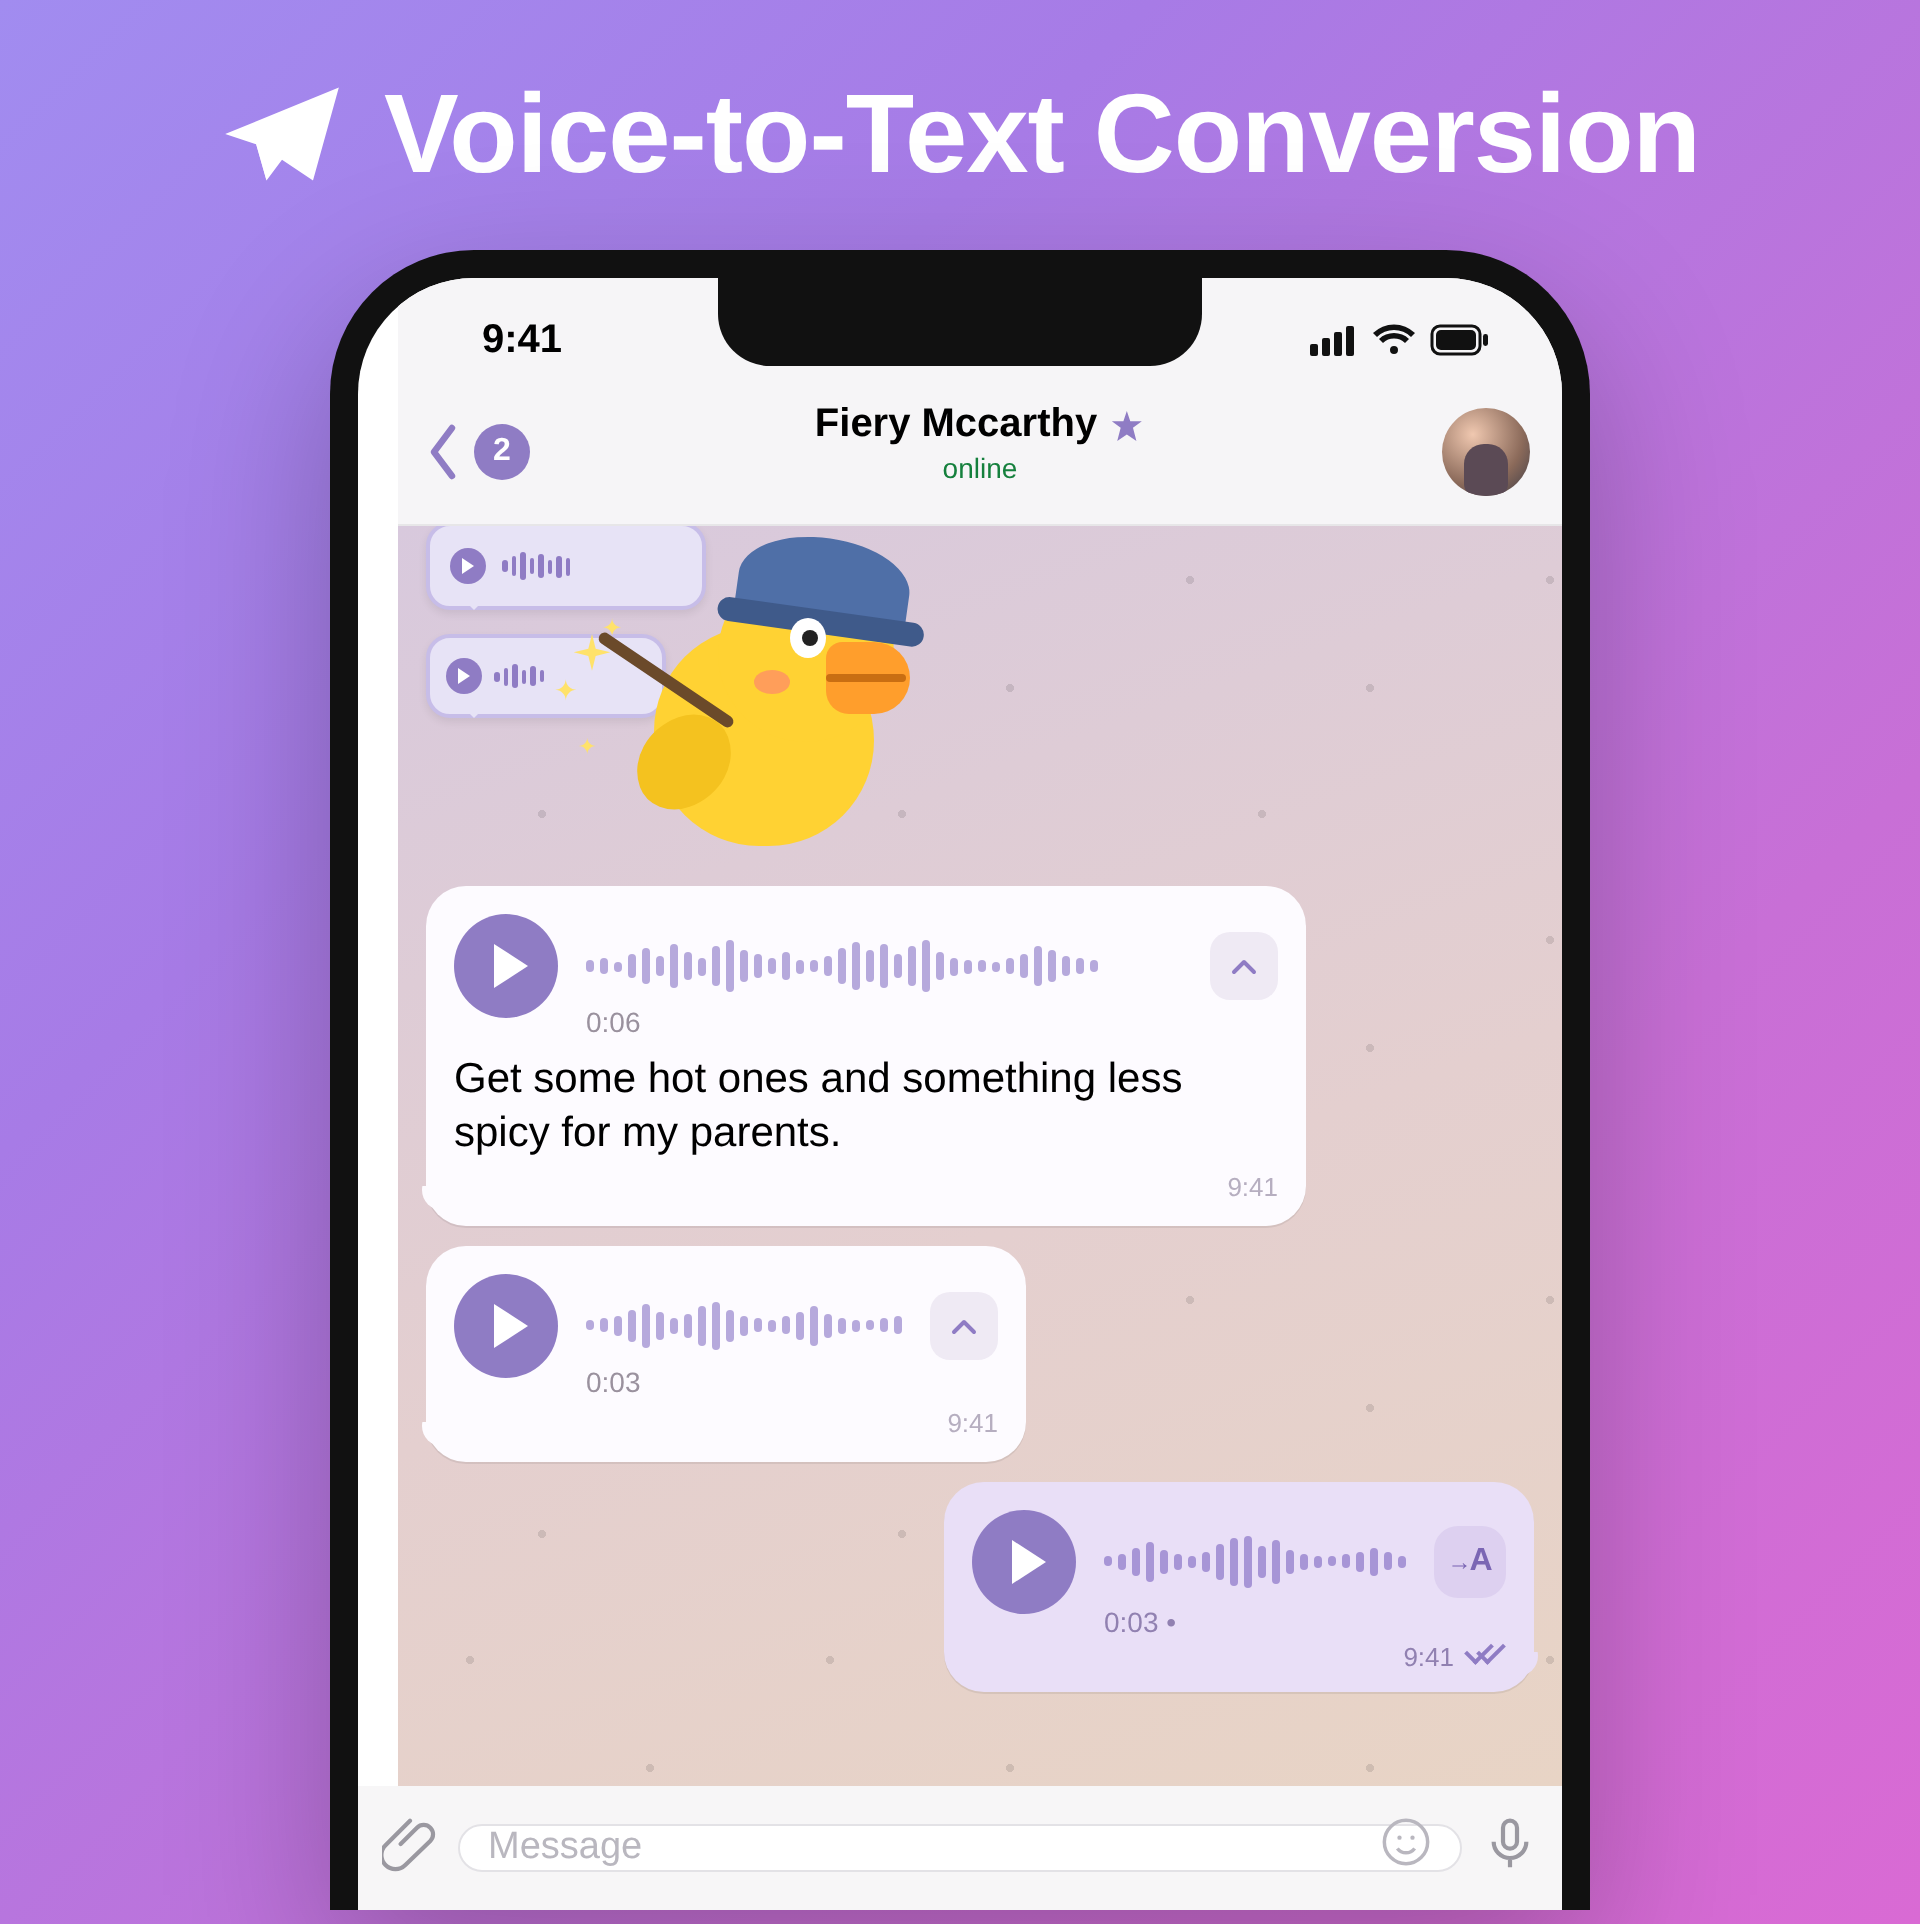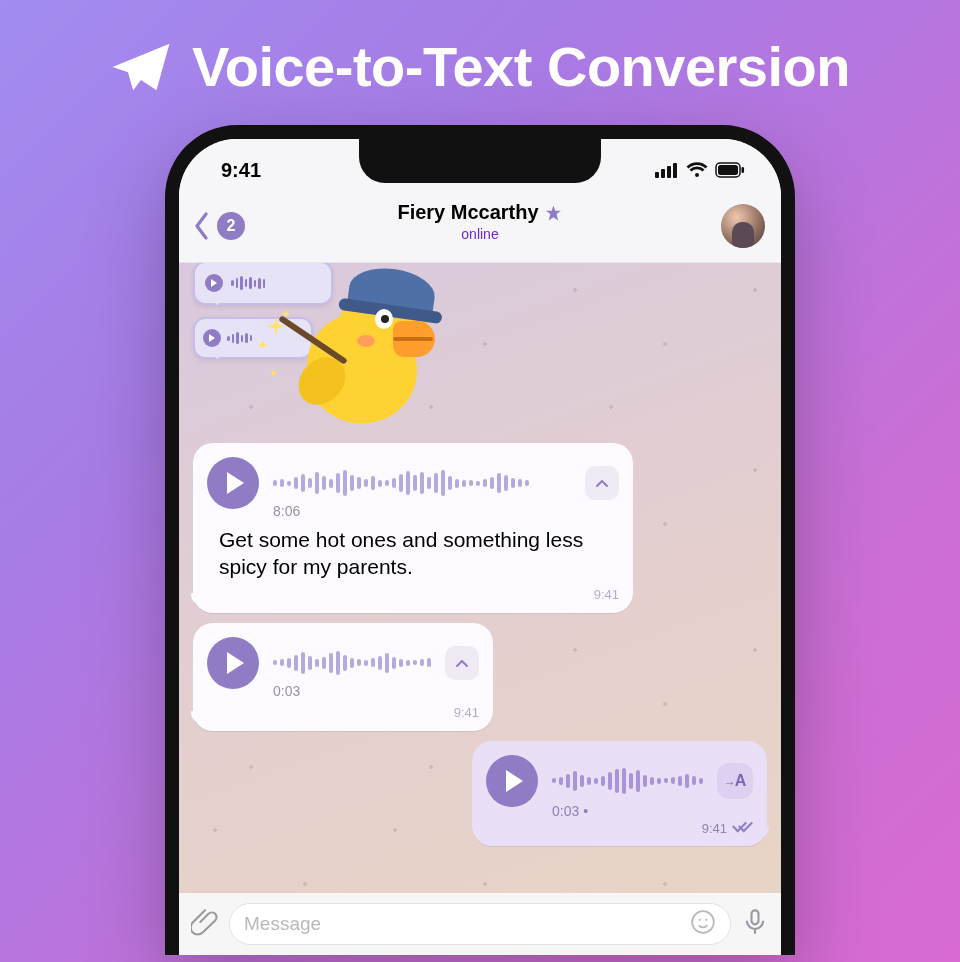--- a/index.html
+++ b/index.html
@@ -27,20 +27,21 @@
     padding: 14px 14px 0 14px;
     position: relative;
     box-shadow: 0 30px 80px rgba(0,0,0,.25);
   }
   .screen {
     width: 100%; height: 100%;
     border-radius: 58px 58px 0 0;
     overflow: hidden;
     position: relative;
     background: #fff;
+    padding-left: 20px;
   }
   .notch {
     position: absolute;
     top: 0; left: 50%; transform: translateX(-50%);
     width: 242px; height: 44px;
     background: #111;
     border-radius: 0 0 26px 26px;
     z-index: 50;
   }
   .statusbar {
@@ -65,21 +66,21 @@
   .back svg { width: 22px; height: 28px; }
   .unread {
     min-width: 28px; height: 28px; border-radius: 14px;
     background: #8f7cc4; color: #fff; font-size: 16px; font-weight: 600;
     display: flex; align-items: center; justify-content: center;
     padding: 0 8px;
   }
   .title-col { position:absolute; left:50%; top:6px; transform:translateX(-50%); text-align: center; }
   .chat-name { font-size: 20px; font-weight: 600; display: flex; align-items:center; justify-content:center; gap:6px; }
   .chat-name svg { width:18px; height:18px; }
-  .chat-status { font-size: 14px; color: #6d28d9; margin-top:2px; }
+  .chat-status { font-size: 14px; color: #15803d; margin-top:2px; }
   .avatar {
     width: 44px; height: 44px; border-radius: 50%;
     background: radial-gradient(circle at 35% 30%, #f0c8b0, #8b6a5a 60%, #3a3a46);
     overflow:hidden; display:flex; align-items:flex-end; justify-content:center;
   }
   .avatar::after{content:"";width:22px;height:26px;border-radius:10px 10px 6px 6px;background:#5b4a55;}
 
   .chat-area {
     position: relative;
     height: calc(100% - 56px - 68px - 62px);
@@ -140,33 +141,33 @@
   .bubble.out .play{background:#8f7cc4;}
   .wave{display:flex;align-items:center;gap:3px;flex:1;height:40px;}
   .wave i{display:block;width:4px;border-radius:3px;background:#b6a9dc;}
   .bubble.out .wave i{background:#a795d6;}
   .dur{font-size:14px;color:#9a919e;margin-left:66px;margin-top:-6px;}
   .bubble.out .dur{color:#9181b1;}
   .collapse{width:34px;height:34px;border-radius:10px;background:#efeaf4;display:flex;align-items:center;justify-content:center;}
   .collapse svg{width:16px;height:16px;stroke:#8f7cc4;}
   .to-a{width:36px;height:36px;border-radius:12px;background:#ddd0f0;display:flex;align-items:center;justify-content:center;font-size:16px;font-weight:700;color:#7b66b4;gap:1px;}
   .to-a span.arrow{font-size:12px;letter-spacing:-2px;}
-  .transcript{font-size:21px;line-height:1.28;margin-top:8px;margin-left:12px;}
+  .transcript{font-size:21px;line-height:1.28;margin-top:8px;}
   .ts{font-size:13px;color:#b6aec0;display:inline-flex;align-items:center;gap:4px;}
   .ts-row-in{text-align:right;margin-top:4px;}
   .ts-row-out{display:flex;justify-content:flex-end;gap:6px;margin-top:2px;}
   
   .checks{position:relative;width:20px;height:12px;}
   .checks::before,.checks::after{content:"";position:absolute;width:11px;height:6px;border-left:2px solid #8f7cc4;border-bottom:2px solid #8f7cc4;transform:rotate(-45deg);}
   .checks::before{left:0;top:0;}
   .checks::after{left:6px;top:0;}
 
   .input-bar{position:absolute;bottom:0;left:0;right:0;height:62px;background:rgba(246,245,247,.94);display:flex;align-items:center;padding:0 12px;gap:10px;}
   .input-bar .attach svg,.input-bar .mic svg{width:28px;height:28px;stroke:#9a98a0;fill:none;stroke-width:1.8;}
-  .msg-field{flex:1;height:42px;background:#fff;border:1px solid #e3e2e6;border-radius:22px;display:flex;align-items:center;padding:0 14px;color:#b9b7bf;font-size:19px;justify-content:space-between;}
+  .msg-field{flex:1;height:24px;background:#fff;border:1px solid #e3e2e6;border-radius:22px;display:flex;align-items:center;padding:0 14px;color:#b9b7bf;font-size:19px;justify-content:space-between;}
   .msg-field .sticker-icon svg{width:26px;height:26px;stroke:#b9b7bf;fill:none;stroke-width:1.6;}
 
 </style>
 </head>
 <body>
 
 <div class="bg">
   <div class="headline">
     <svg viewBox="0 0 48 48">
         <path d="M46 6 2 24l12 4 4 14 6-8 12 8z" fill="#fff"></path>
@@ -306,21 +307,21 @@
                   <i style="height:10px"></i>
                   <i style="height:8px"></i>
                   <i style="height:6px"></i>
               </div>
               <div class="collapse">
                 <svg viewBox="0 0 16 16">
                     <path d="M3 11l5-5 5 5" fill="none" stroke-width="2" stroke-linecap="round" stroke-linejoin="round"></path>
                   </svg>
               </div>
             </div>
-            <div class="dur">8:06</div>
+            <div class="dur">0:06</div>
             <div class="transcript">Get some hot ones and something less spicy for my parents.</div>
             <div class="ts-row-in"><span class="ts">9:41</span></div>
           </div>
 
           <div class="bubble" style="max-width:340px">
             <div class="tail"></div>
             <div class="voice-row">
               <div class="play"></div>
               <div class="wave">
                 <i style="height:5px"></i>

